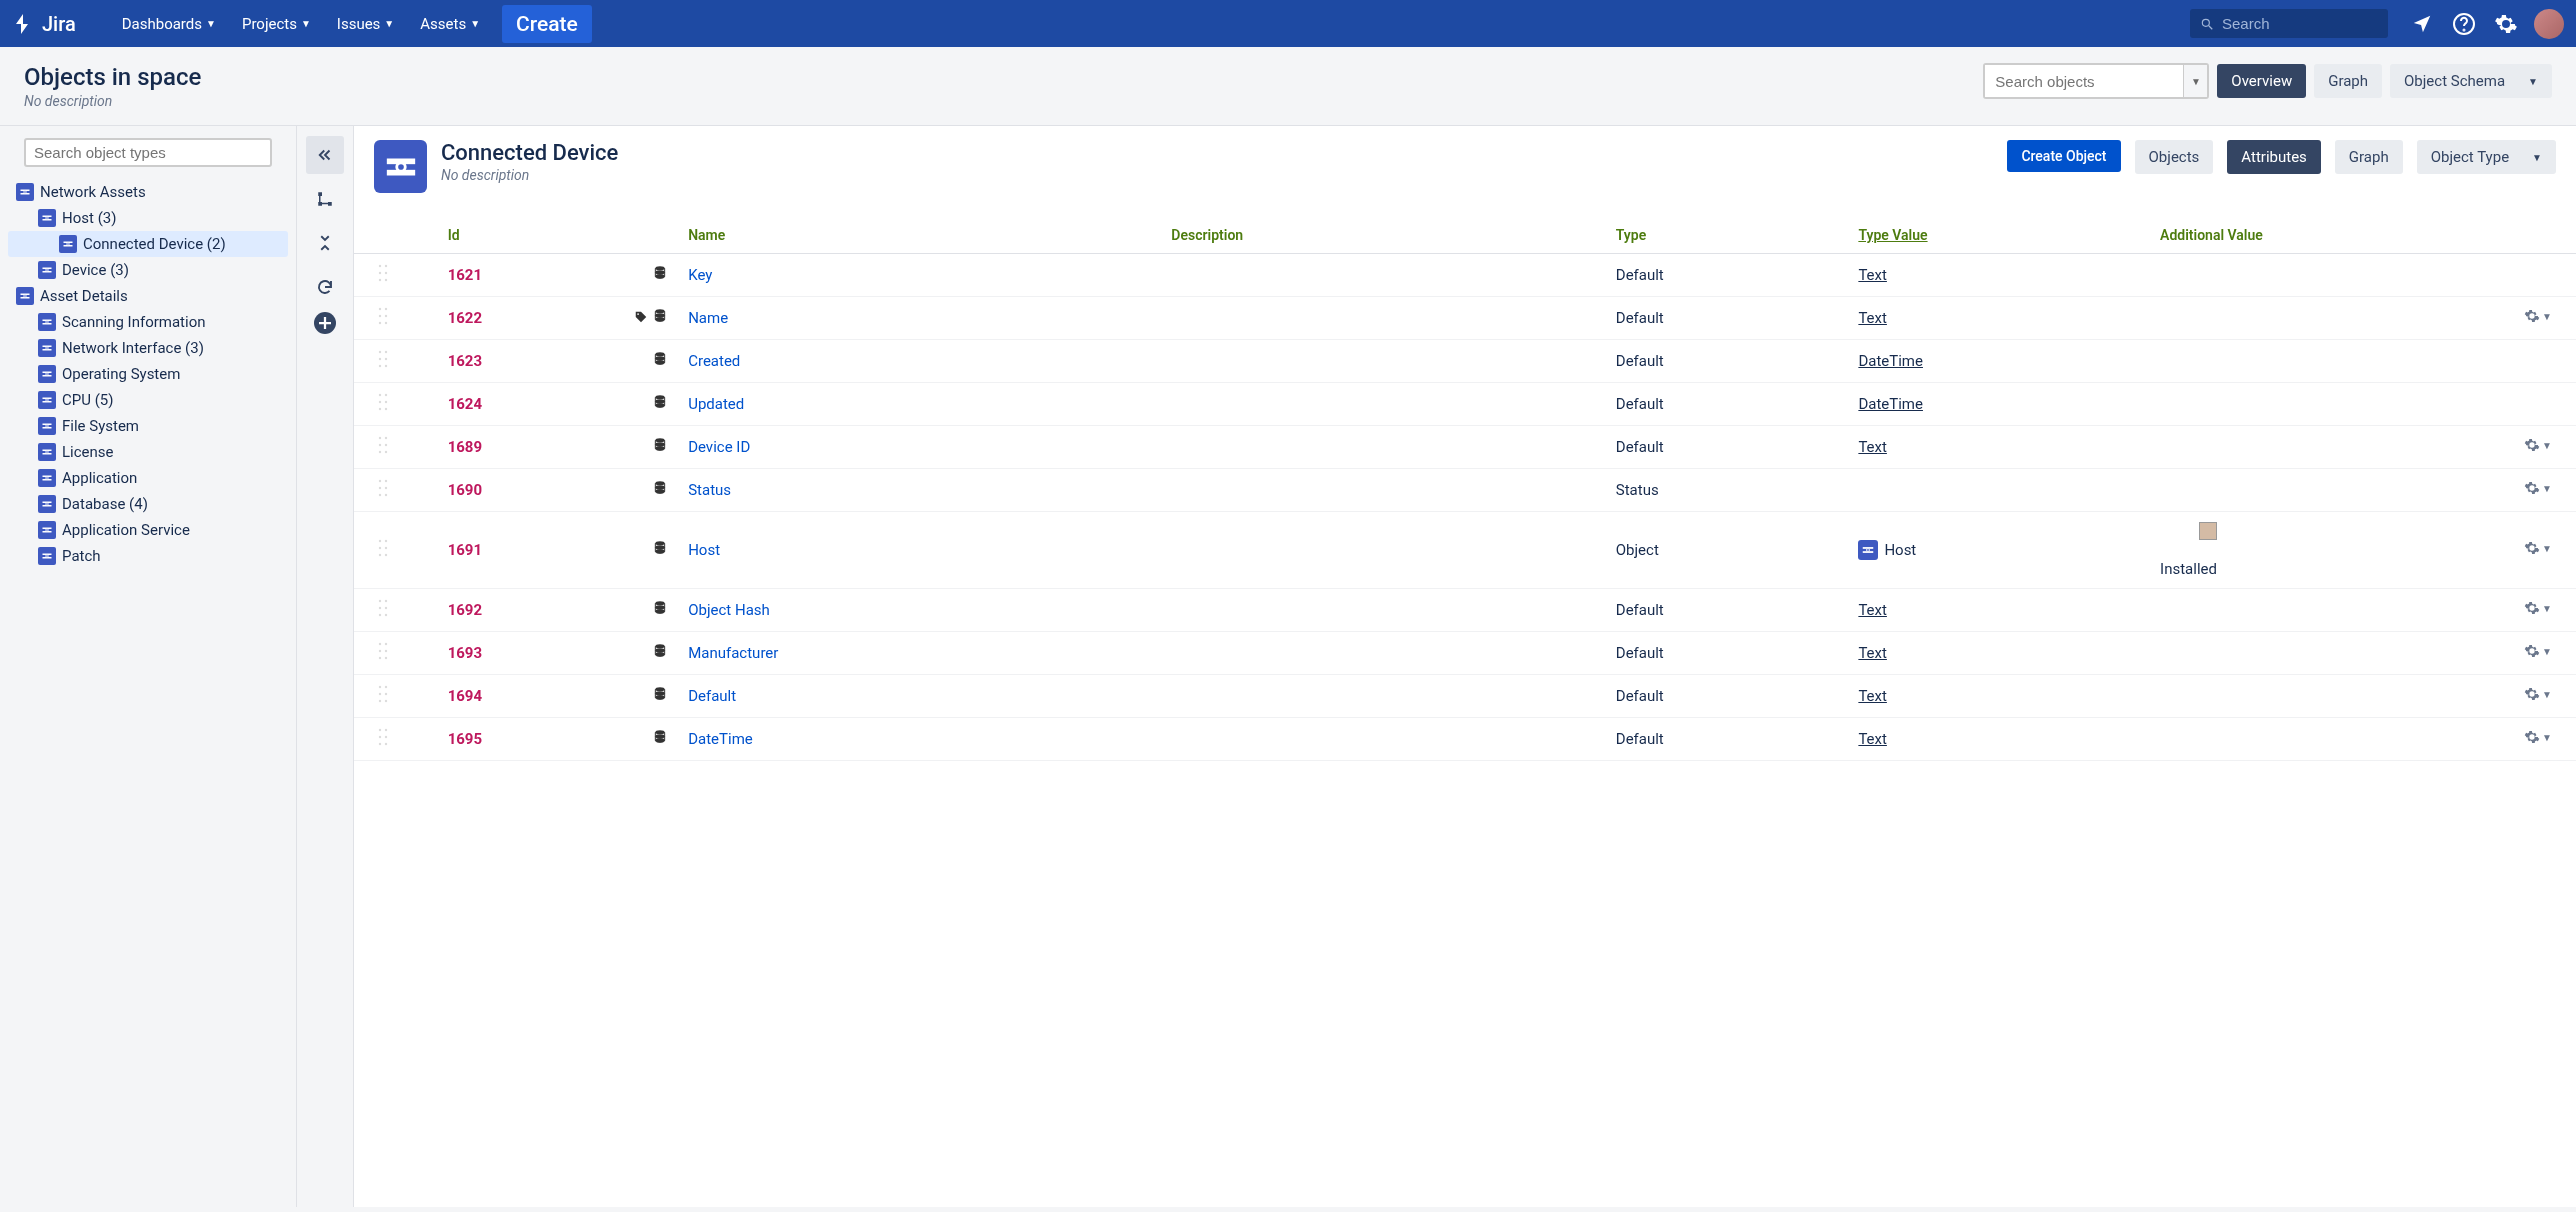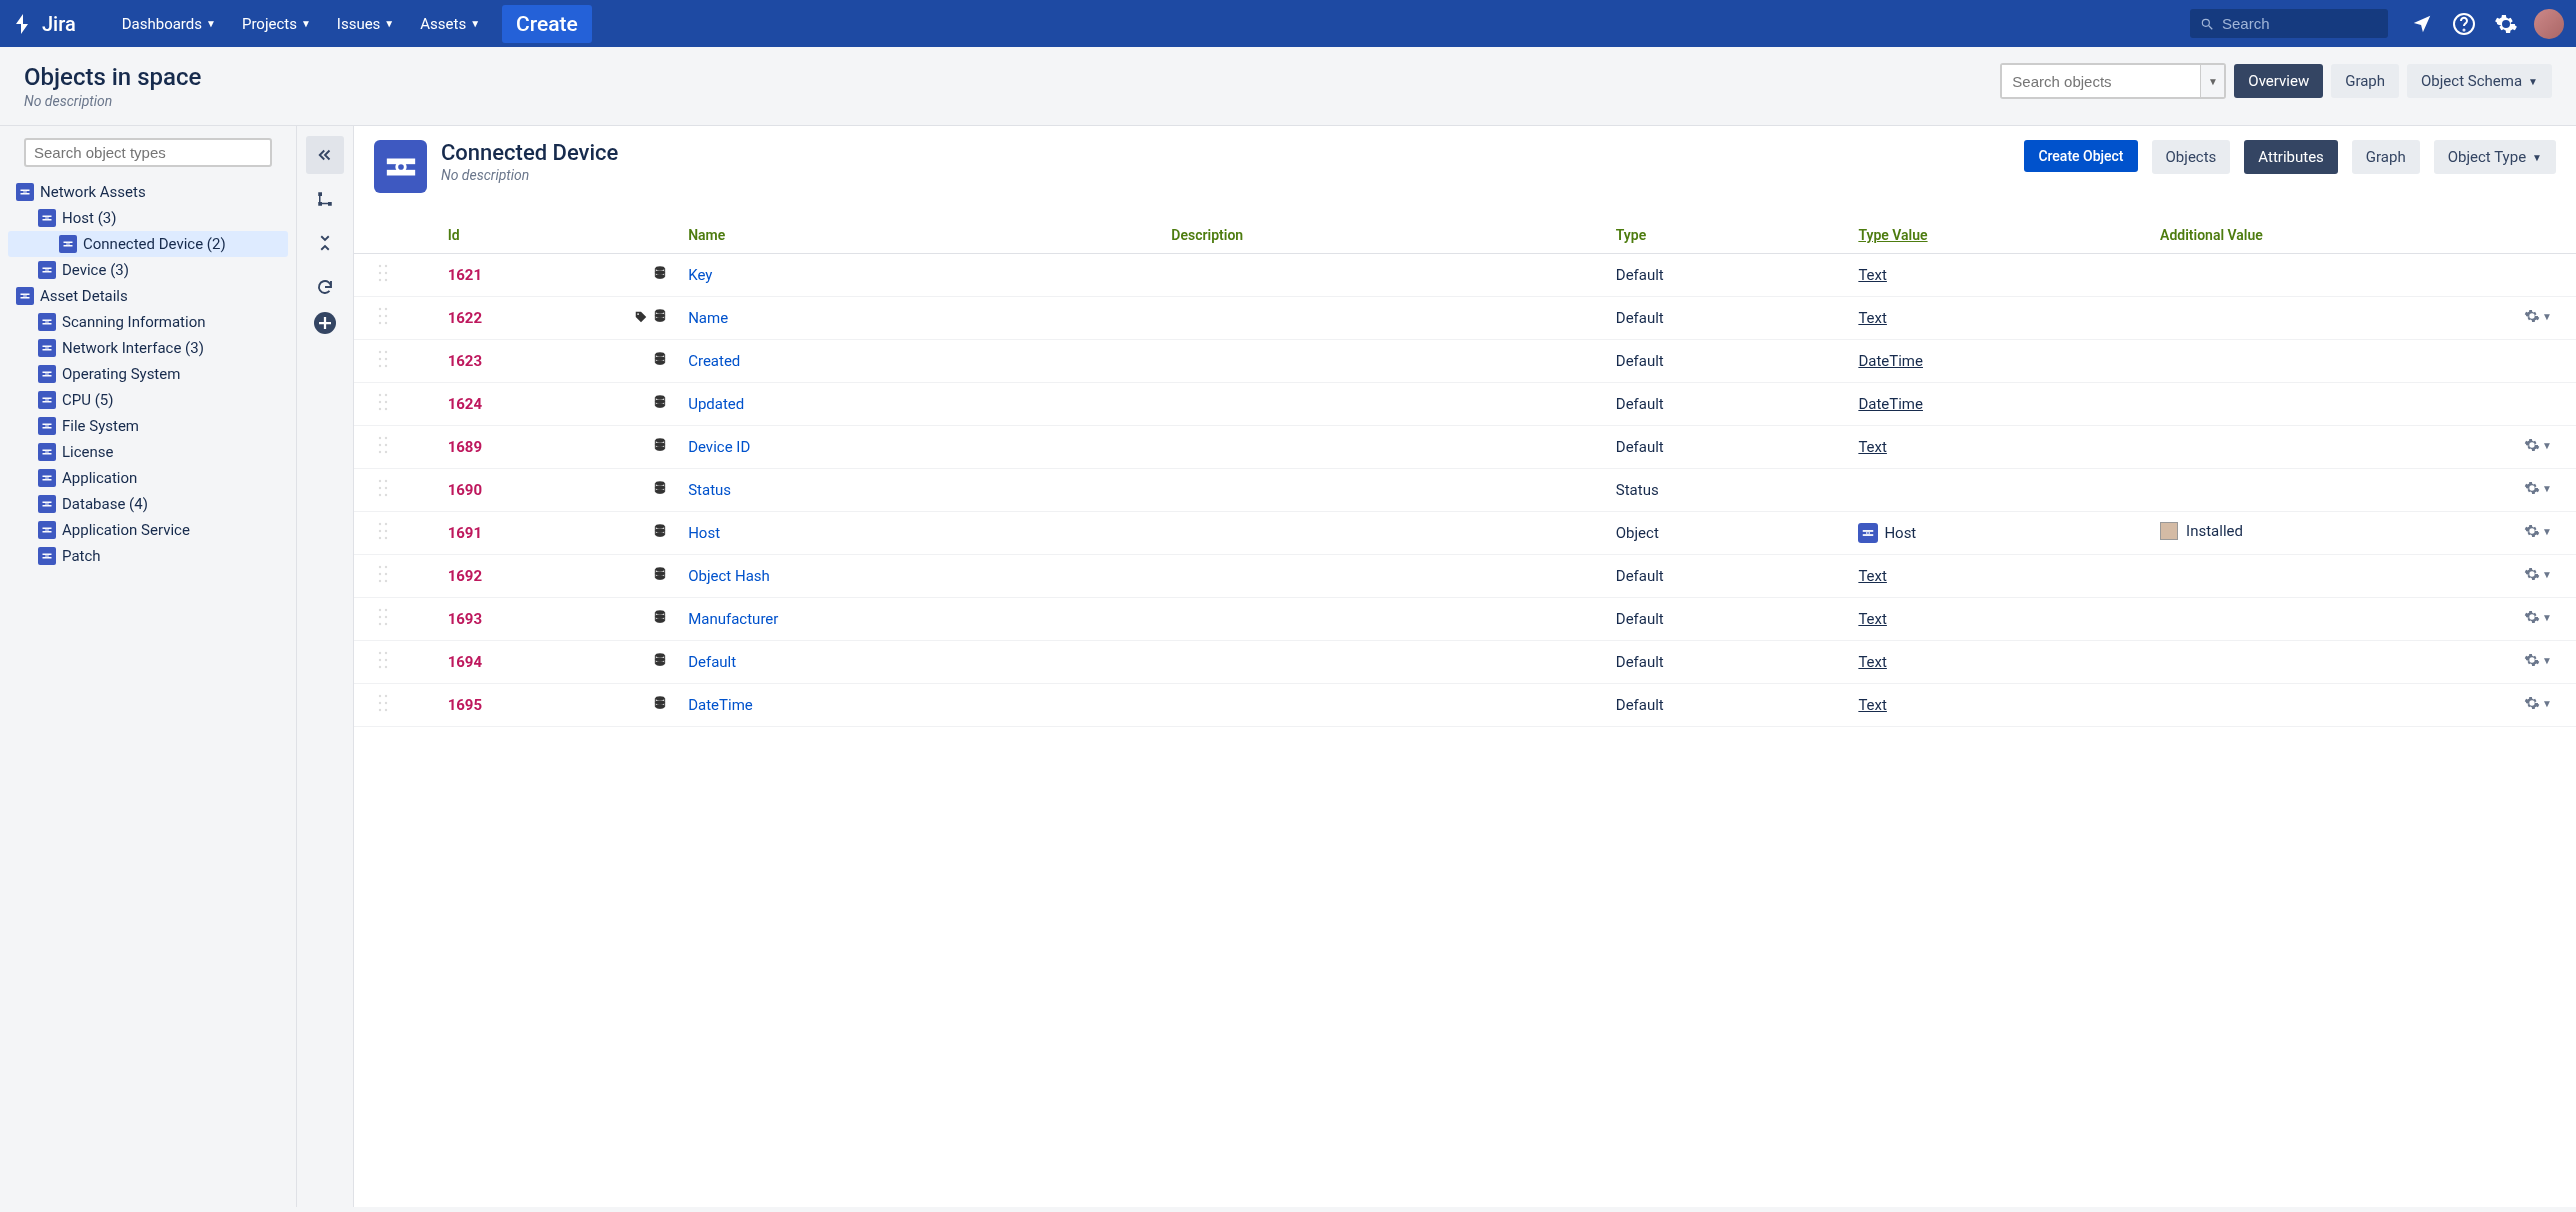--- a/index.html
+++ b/index.html
@@ -23,21 +23,21 @@
 
 .pagehead { padding: 16px 24px; display: flex; align-items: flex-start; border-bottom: 1px solid #dfe1e6; background: #f4f5f7; }
 .pagehead-left h1 { font-size: 24px; font-weight: 500; color: #172b4d; }
 .pagehead-left .desc { font-style: italic; color: #6b778c; font-size: 14px; margin-top: 2px; }
 .pagehead-right { margin-left: auto; display: flex; gap: 8px; align-items: center; }
 .search-objects { border: 2px solid #ccc; border-radius: 3px; display: flex; height: 36px; }
 .search-objects input { border: none; padding: 6px 10px; font-size: 15px; width: 198px; outline: none; }
 .search-objects .dd { width: 24px; border-left: 1px solid #ccc; background: #f4f5f7; display: flex; align-items: center; justify-content: center; font-size: 10px; color: #666; }
 .tabbtn { padding: 8px 14px; border-radius: 3px; background: #e9ecf0; color: #344563; cursor: pointer; font-size: 15px; }
 .tabbtn.active { background: #344563; color: #fff; }
-.schema-btn { display: flex; align-items: center; gap: 6px; }
+.schema-btn { display: flex; align-items: center; gap: 23px; }
 
 
 .main { display: flex; height: calc(100vh - 131px); }
 .sidebar { width: 297px; border-right: 1px solid #dfe1e6; padding: 12px 8px; background: #f4f5f7; overflow-y: auto; }
 .sidebar-search { border: 2px solid #ccc; border-radius: 3px; display: flex; align-items: center; padding: 4px 8px; margin: 0 16px 12px 16px; background: #fff; gap: 36px; }
 .sidebar-search input { border: none; flex: 1; font-size: 15px; outline: none; }
 .tree { font-size: 15px; }
 .tree-node { display: flex; align-items: center; padding: 4px 4px; cursor: pointer; border-radius: 3px; }
 .tree-node.selected { background: #deebff; }
 .tree-indent-0 { padding-left: 8px; }
@@ -71,21 +71,21 @@
 .drag-handle { color: #ddd; cursor: grab; }
 .id-cell { color: #be185d; font-weight: 700; }
 .name-cell { color: #0052cc; }
 .db-icon { display: inline-flex; }
 .db-icon svg { width: 16px; height: 16px; }
 .tag-icon svg { width: 14px; height: 14px; }
 .gear-dd { color: #6b778c; cursor: pointer; display: inline-flex; align-items: center; gap: 2px; }
 .gear-dd svg { width: 16px; height: 16px; }
 .host-chip { display: inline-flex; align-items: center; gap: 6px; }
 .host-chip .ic { width: 20px; height: 20px; background: #3e59c1; border-radius: 3px; display: inline-flex; align-items: center; justify-content: center; }
-.installed { display: inline-flex; align-items: flex-start; gap: 8px; }
+.installed { display: inline-flex; align-items: flex-end; gap: 20px; flex-direction: column; }
 .installed .sw { width: 18px; height: 18px; background: #d4bba5; border: 1px solid #999; }
 .chev { font-size: 10px; }
 
 th.col-handle, td.col-handle { width: 28px; padding-left: 24px; }
 th.col-id, td.col-id { width: 69px; }
 th.col-icons, td.col-icons { width: 49px; text-align: right; padding-right: 12px; }
 th.col-name, td.col-name { width: 237px; }
 th.col-desc, td.col-desc { width: 218px; }
 th.col-type, td.col-type { width: 119px; }
 th.col-tv, td.col-tv { width: 148px; text-decoration: underline; }

